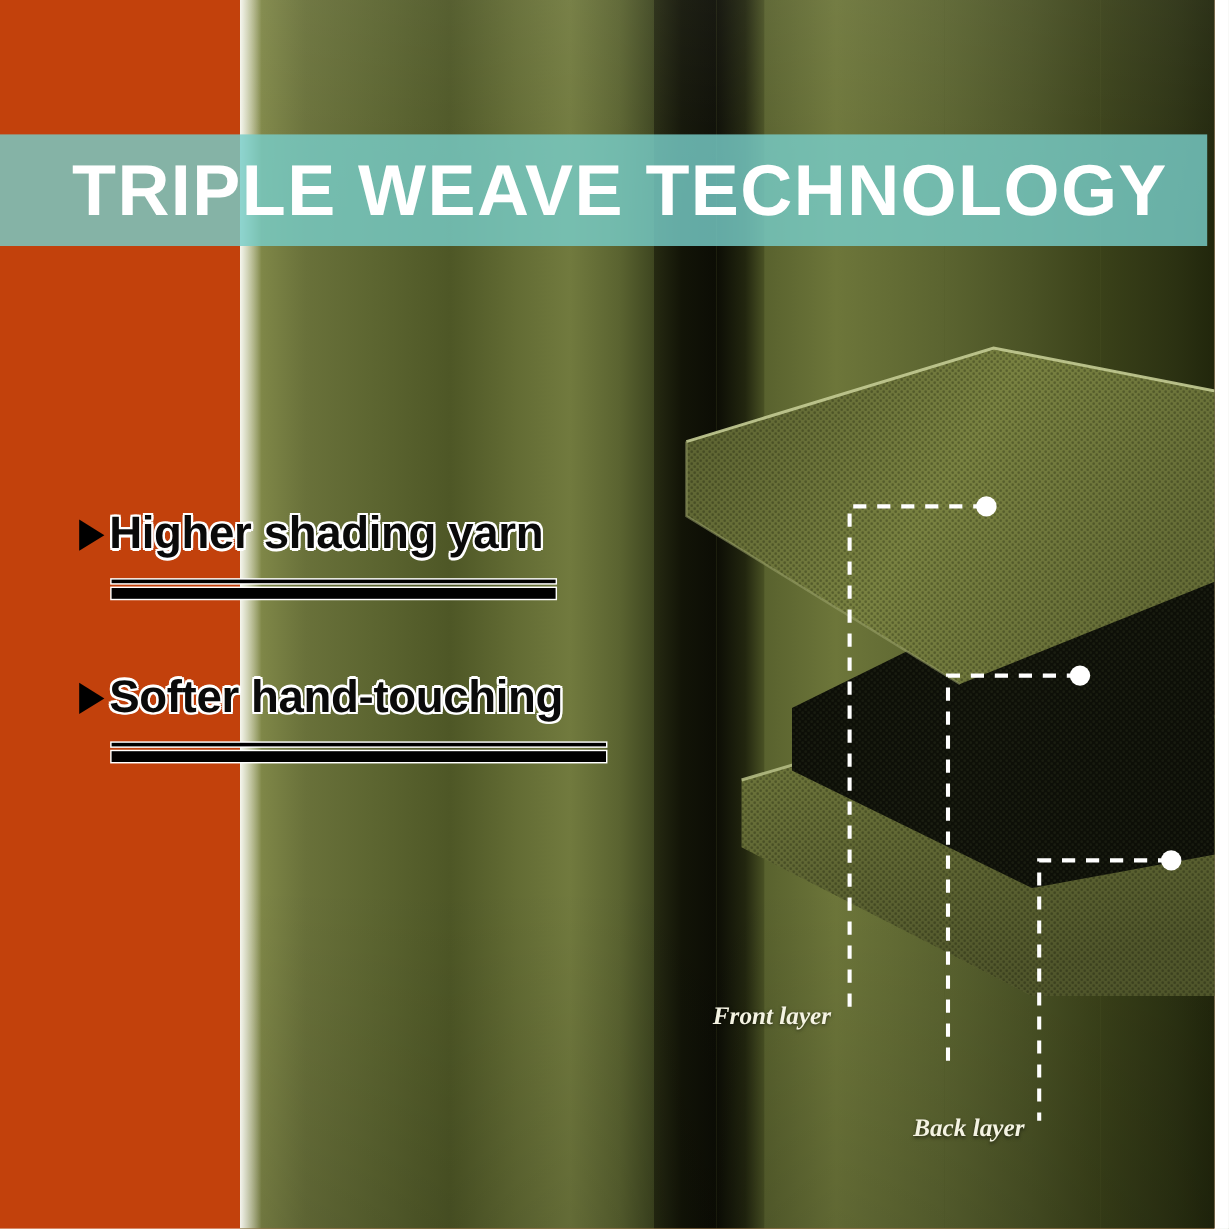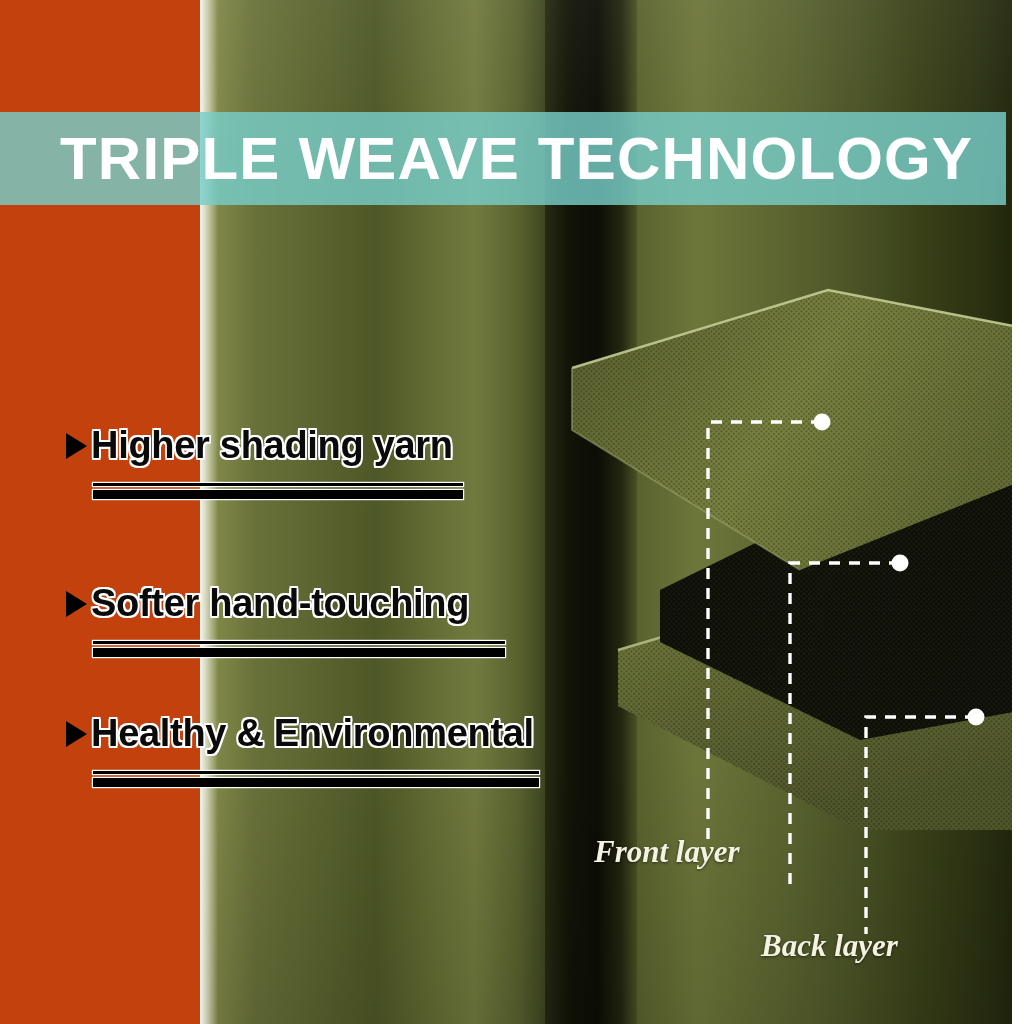--- a/index.html
+++ b/index.html
@@ -80,21 +80,21 @@
     font-family: "Liberation Sans", sans-serif;
     font-size: 60px;
     font-weight: 700;
     letter-spacing: 1.2px;
     white-space: nowrap;
   }
 
   
   .feature { position: absolute; left: 66px; }
   .f1 { top: 424px; }
-  .f2 { top: 560px; margin-top: 22px; }
+  .f2 { top: 560px; }
   .f3 { top: 712px; }
 
   .feature-row { display: flex; align-items: center; }
   .tri {
     width: 0; height: 0;
     border-left: 21px solid #000000;
     border-top: 13px solid transparent;
     border-bottom: 13px solid transparent;
     margin-right: 4px;
     flex: 0 0 auto;
@@ -138,21 +138,21 @@
 
   
   .leaders { position: absolute; left: 0; top: 0; width: 1024px; height: 1024px; }
 
   
   .callout {
     position: absolute;
     font-family: "Liberation Serif", serif;
     font-style: italic;
     font-weight: 700;
-    font-size: 31px;
+    font-size: 21px;
     color: #f4f3e2;
     white-space: nowrap;
     text-shadow: 0 1px 3px rgba(0,0,0,0.55);
   }
   .c1 { left: 594px; top: 834px; }
   .c2 { left: 681px; top: 881px; }
   .c3 { left: 761px; top: 928px; text-align: center; }
 </style>
 </head>
 <body>
@@ -235,30 +235,20 @@
     <div class="feature-row">
       <div class="tri"></div>
       <div class="feature-label">Softer hand-touching</div>
     </div>
     <div class="rule-wrap">
       <div class="rule-thin"></div>
       <div class="rule-thick"></div>
     </div>
   </div>
 
-  <div class="feature f3 w3">
-    <div class="feature-row">
-      <div class="tri"></div>
-      <div class="feature-label">Healthy &amp; Environmental</div>
-    </div>
-    <div class="rule-wrap">
-      <div class="rule-thin"></div>
-      <div class="rule-thick"></div>
-    </div>
-  </div>
 
   <svg class="leaders" width="1024" height="1024" viewBox="0 0 1024 1024" xmlns="http://www.w3.org/2000/svg">
     <g stroke="#ffffff" stroke-width="3.4" fill="none" stroke-dasharray="11 9" stroke-linecap="butt">
       <path d="M 822,422 L 708,422 L 708,840"></path>
       <path d="M 900,563 L 790,563 L 790,888"></path>
       <path d="M 976,717 L 866,717 L 866,934"></path>
     </g>
     <circle cx="822" cy="422" r="8.5" fill="#ffffff"></circle>
     <circle cx="900" cy="563" r="8.5" fill="#ffffff"></circle>
     <circle cx="976" cy="717" r="8.5" fill="#ffffff"></circle>

